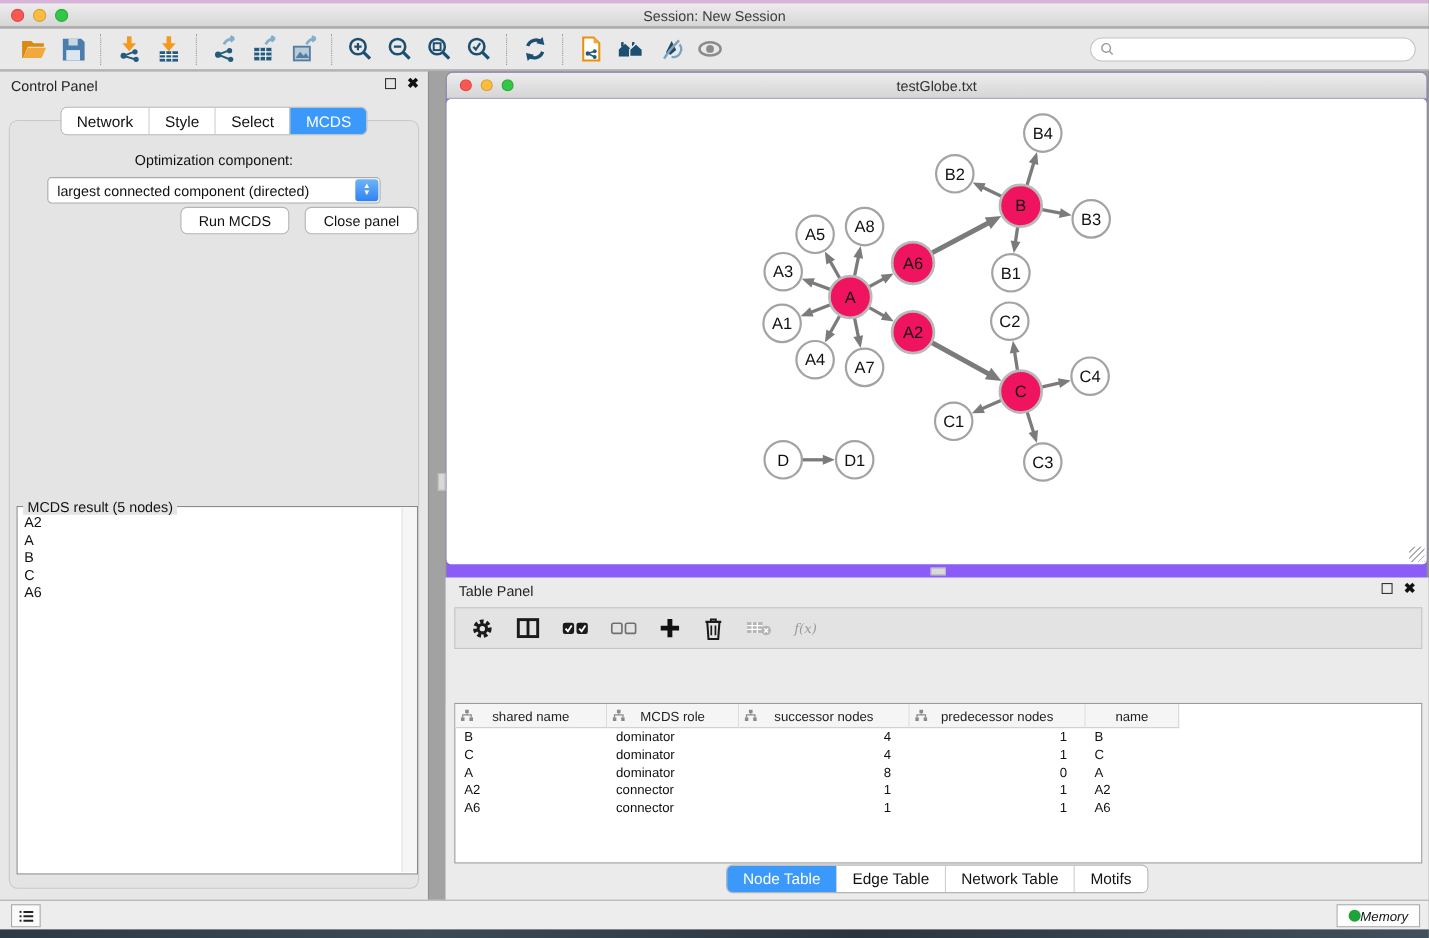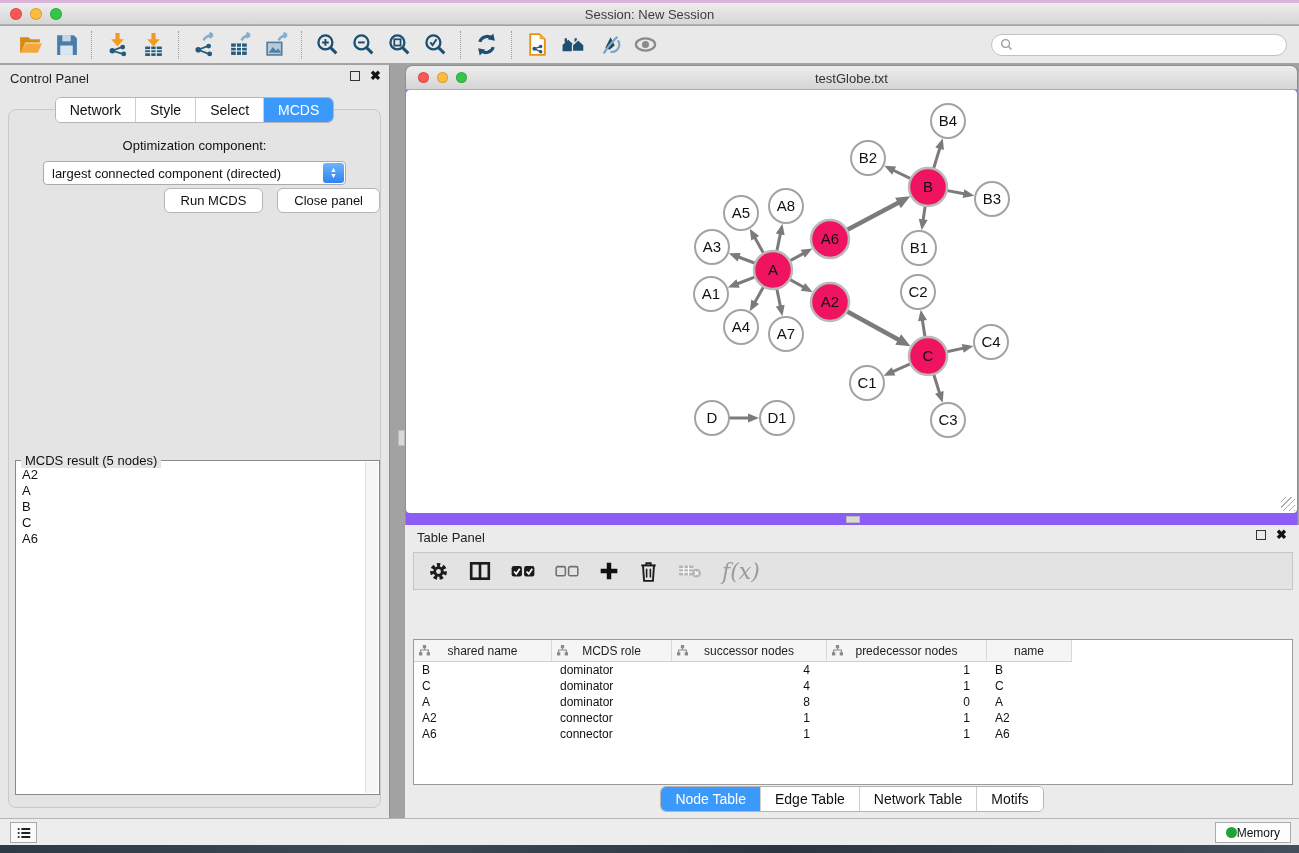--- a/index.html
+++ b/index.html
@@ -73,40 +73,40 @@
     background:repeating-linear-gradient(135deg, transparent 0 3px, #9a9a9a 3px 4px); }
   .grip-v { position:absolute; left:398px; top:430px; width:7px; height:16px; background:#d9d9d9; border:1px solid #bbb; }
   .grip-h { position:absolute; left:846px; top:516px; width:14px; height:7px; background:#d9d9d9; border:1px solid #bbb; }
 
   
   .table-panel { position:absolute; left:405px; top:525px; width:894px; height:293px; background:#ebebeb; }
   .tp-head { position:relative; height:22px; padding:5px 12px 0; font-size:13px; color:#222; }
   .tp-toolbar { position:absolute; left:8px; right:6px; top:27px; height:38px; background:#e3e3e3;
                 border:1px solid #c6c6c6; display:flex; align-items:center; gap:20px; padding:0 14px; }
   .tp-toolbar .tpi { display:flex; align-items:center; }
-  .fx { font-family:"DejaVu Serif", serif; font-style:italic; font-size:22px; color:#9a9a9a; }
+  .fx { font-family:"DejaVu Serif", serif; font-style:italic; font-size:12px; color:#9a9a9a; }
   .grid-wrap { position:absolute; left:8px; right:6px; top:70px; bottom:33px; background:#fff;
                border:1px solid #9a9a9a; overflow:hidden;margin-top:44px; }
   .thead { display:flex; }
   .th { height:22px; background:#f5f5f5; border-right:1px solid #d9d9d9; border-bottom:1px solid #cfcfcf;
         display:flex; align-items:center; justify-content:center; gap:5px; font-size:12px; color:#222;
         position:relative; }
   .th .colicon { position:absolute; left:5px; top:5px; }
   .tr { display:flex; }
   .td { height:16px; font-size:12px; color:#111; padding:1px 8px 0; white-space:nowrap; overflow:hidden; }
   .td.num { text-align:right; padding-right:17px; }
   .tp-tabs { position:absolute; left:0; right:0; bottom:6px; display:flex; justify-content:center; }
 
   
   .statusbar { position:absolute; left:0; top:818px; width:100%; height:27px; background:#ededed;
                border-top:1px solid #b6b6b6; }
   .list-btn { position:absolute; left:10px; top:3px; width:27px; height:21px; background:#fafafa;
               border:1px solid #a9a9a9; display:flex; align-items:center; justify-content:center; }
   .mem-btn { position:absolute; right:8px; top:3px; height:21px; background:#fdfdfd; border:1px solid #ababab;
-             display:flex; align-items:center; gap:0; padding:0 10px; font-size:12px; color:#111; }
+             display:flex; align-items:center; gap:0; padding:0 10px; font-size:12px; color:#111;font-style:italic; }
   .mem-dot { width:11px; height:11px; border-radius:50%; background:#1fa339; }
   .desktop-strip { position:absolute; left:0; top:845px; width:100%; height:8px;
                    background:linear-gradient(90deg,#2d3a46,#3c4a55 30%,#2b3540 60%,#41505c); }
 </style>
 </head>
 <body>
 
 <div class="app">
 
   <div class="top-strip"></div>

